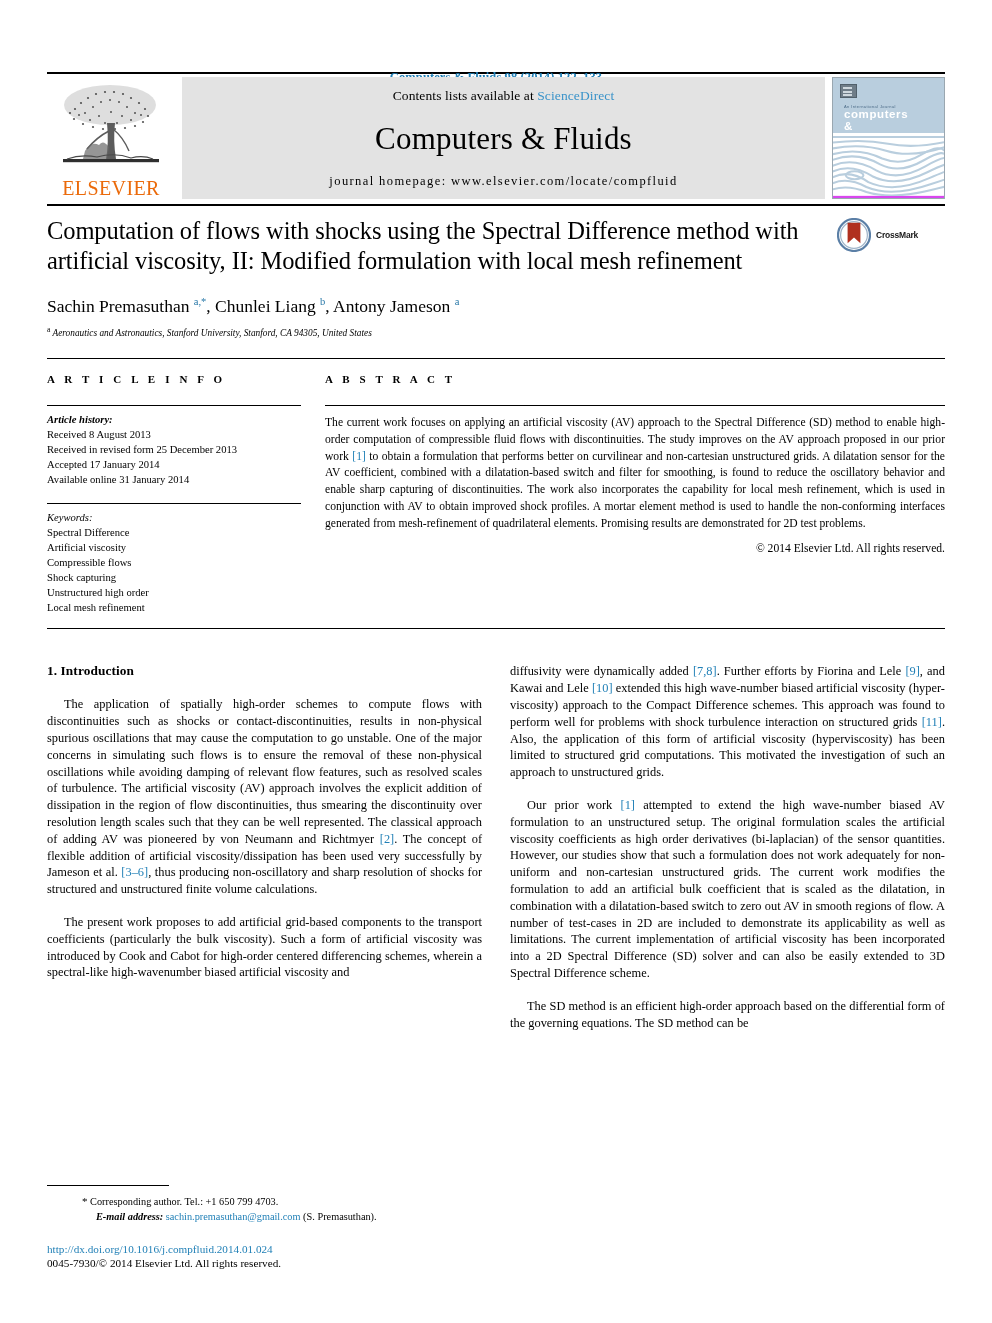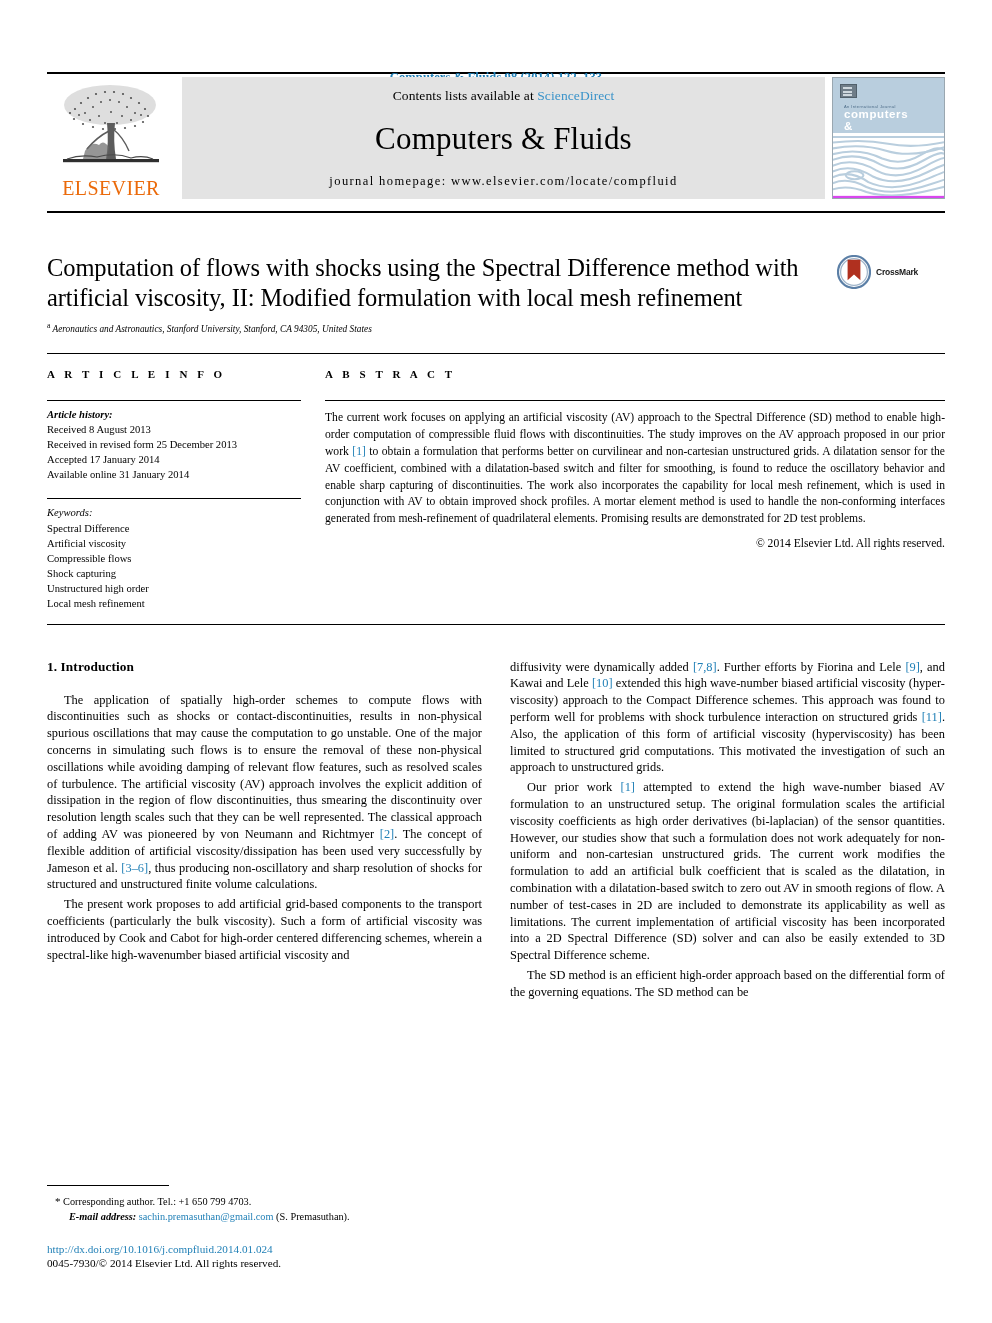--- a/index.html
+++ b/index.html
@@ -130,22 +130,22 @@
     line-height: 1;
   }
   .cover-word.w1 { top: 31px; }
   .cover-word.w2 { top: 43px; }
   .cover-word.w3 { top: 54px; left: 22px;}
   .cover-waves { position:absolute; left:0; top:46%; right:0; bottom:0; }
 
   
   .title-block {
     border-top: 2.2px solid #000;
-    margin-top: 9px;
-    padding-top: 40px;
+    margin-top: 2px;
+    padding-top: 10px;
     display: flex;
     align-items: flex-start;
   }
   .title-text {
     flex: 1 1 auto;
     padding-right: 14px;
   }
   h1.article-title {
     margin: 0;
     font-size: 24.5px;
@@ -241,38 +241,39 @@
     letter-spacing: .1px;
   }
   p.body-p {
     margin: 0;
     font-size: 12.4px;
     line-height: 1.355;
     text-align: justify;
     text-indent: 17px;
     hyphens: auto;
   }
-  p.body-p + p.body-p { margin-top: 3px; }
+  p.body-p + p.body-p { margin-top: 16px; }
   .ref { color: #1f7fb6; }
 
   
   .footer-area {
     position: absolute;
     left: 47px;
     bottom: 52px;
     width: 440px;
   }
   .foot-rule {
     width: 122px;
     border-top: 1.2px solid #000;
     margin-bottom: 7px;
   }
   .footnote {
     font-size: 10.3px;
     line-height: 1.5;
+    margin-left: 27px;
   }
   .footnote .em { font-style: italic; font-weight: bold; }
   .footnote a, .mail-link { color: #1f7fb6; text-decoration: none; text-align: right; }
   .doi-line {
     margin-top: 17px;
     font-size: 11.2px;
     color: #1f7fb6;
     line-height: 1.3;
   }
   .issn-line {
@@ -385,20 +386,21 @@
     <div class="crossmark">
       <svg width="34" height="34" viewBox="0 0 34 34">
         <circle cx="17" cy="17" r="16" fill="#ffffff" stroke="#5b7fa6" stroke-width="2.2"></circle>
         <circle cx="17" cy="17" r="13.4" fill="#ffffff" stroke="#9fb4c9" stroke-width="1.2"></circle>
         <path d="M10.6 4.8 h12.8 v20.4 l-6.4 -5.6 -6.4 5.6 z" fill="#b0301f"></path>
       </svg>
       <span class="crossmark-label">CrossMark</span>
     </div>
   </div>
 
+  <div class="authors">Sachin Premasuthan <sup>a,*</sup>, Chunlei Liang <sup>b</sup>, Antony Jameson <sup>a</sup></div>
   <div class="affiliations">
     <div><sup>a</sup> <span>Aeronautics and Astronautics, Stanford University, Stanford, CA 94305, United States</span></div>
   </div>
 
   <div class="info-band">
     <div class="col-info">
       <div class="sec-head">A R T I C L E   I N F O</div>
       <div class="rule"></div>
       <div class="hist-block">
         <div class="lbl">Article history:</div>

